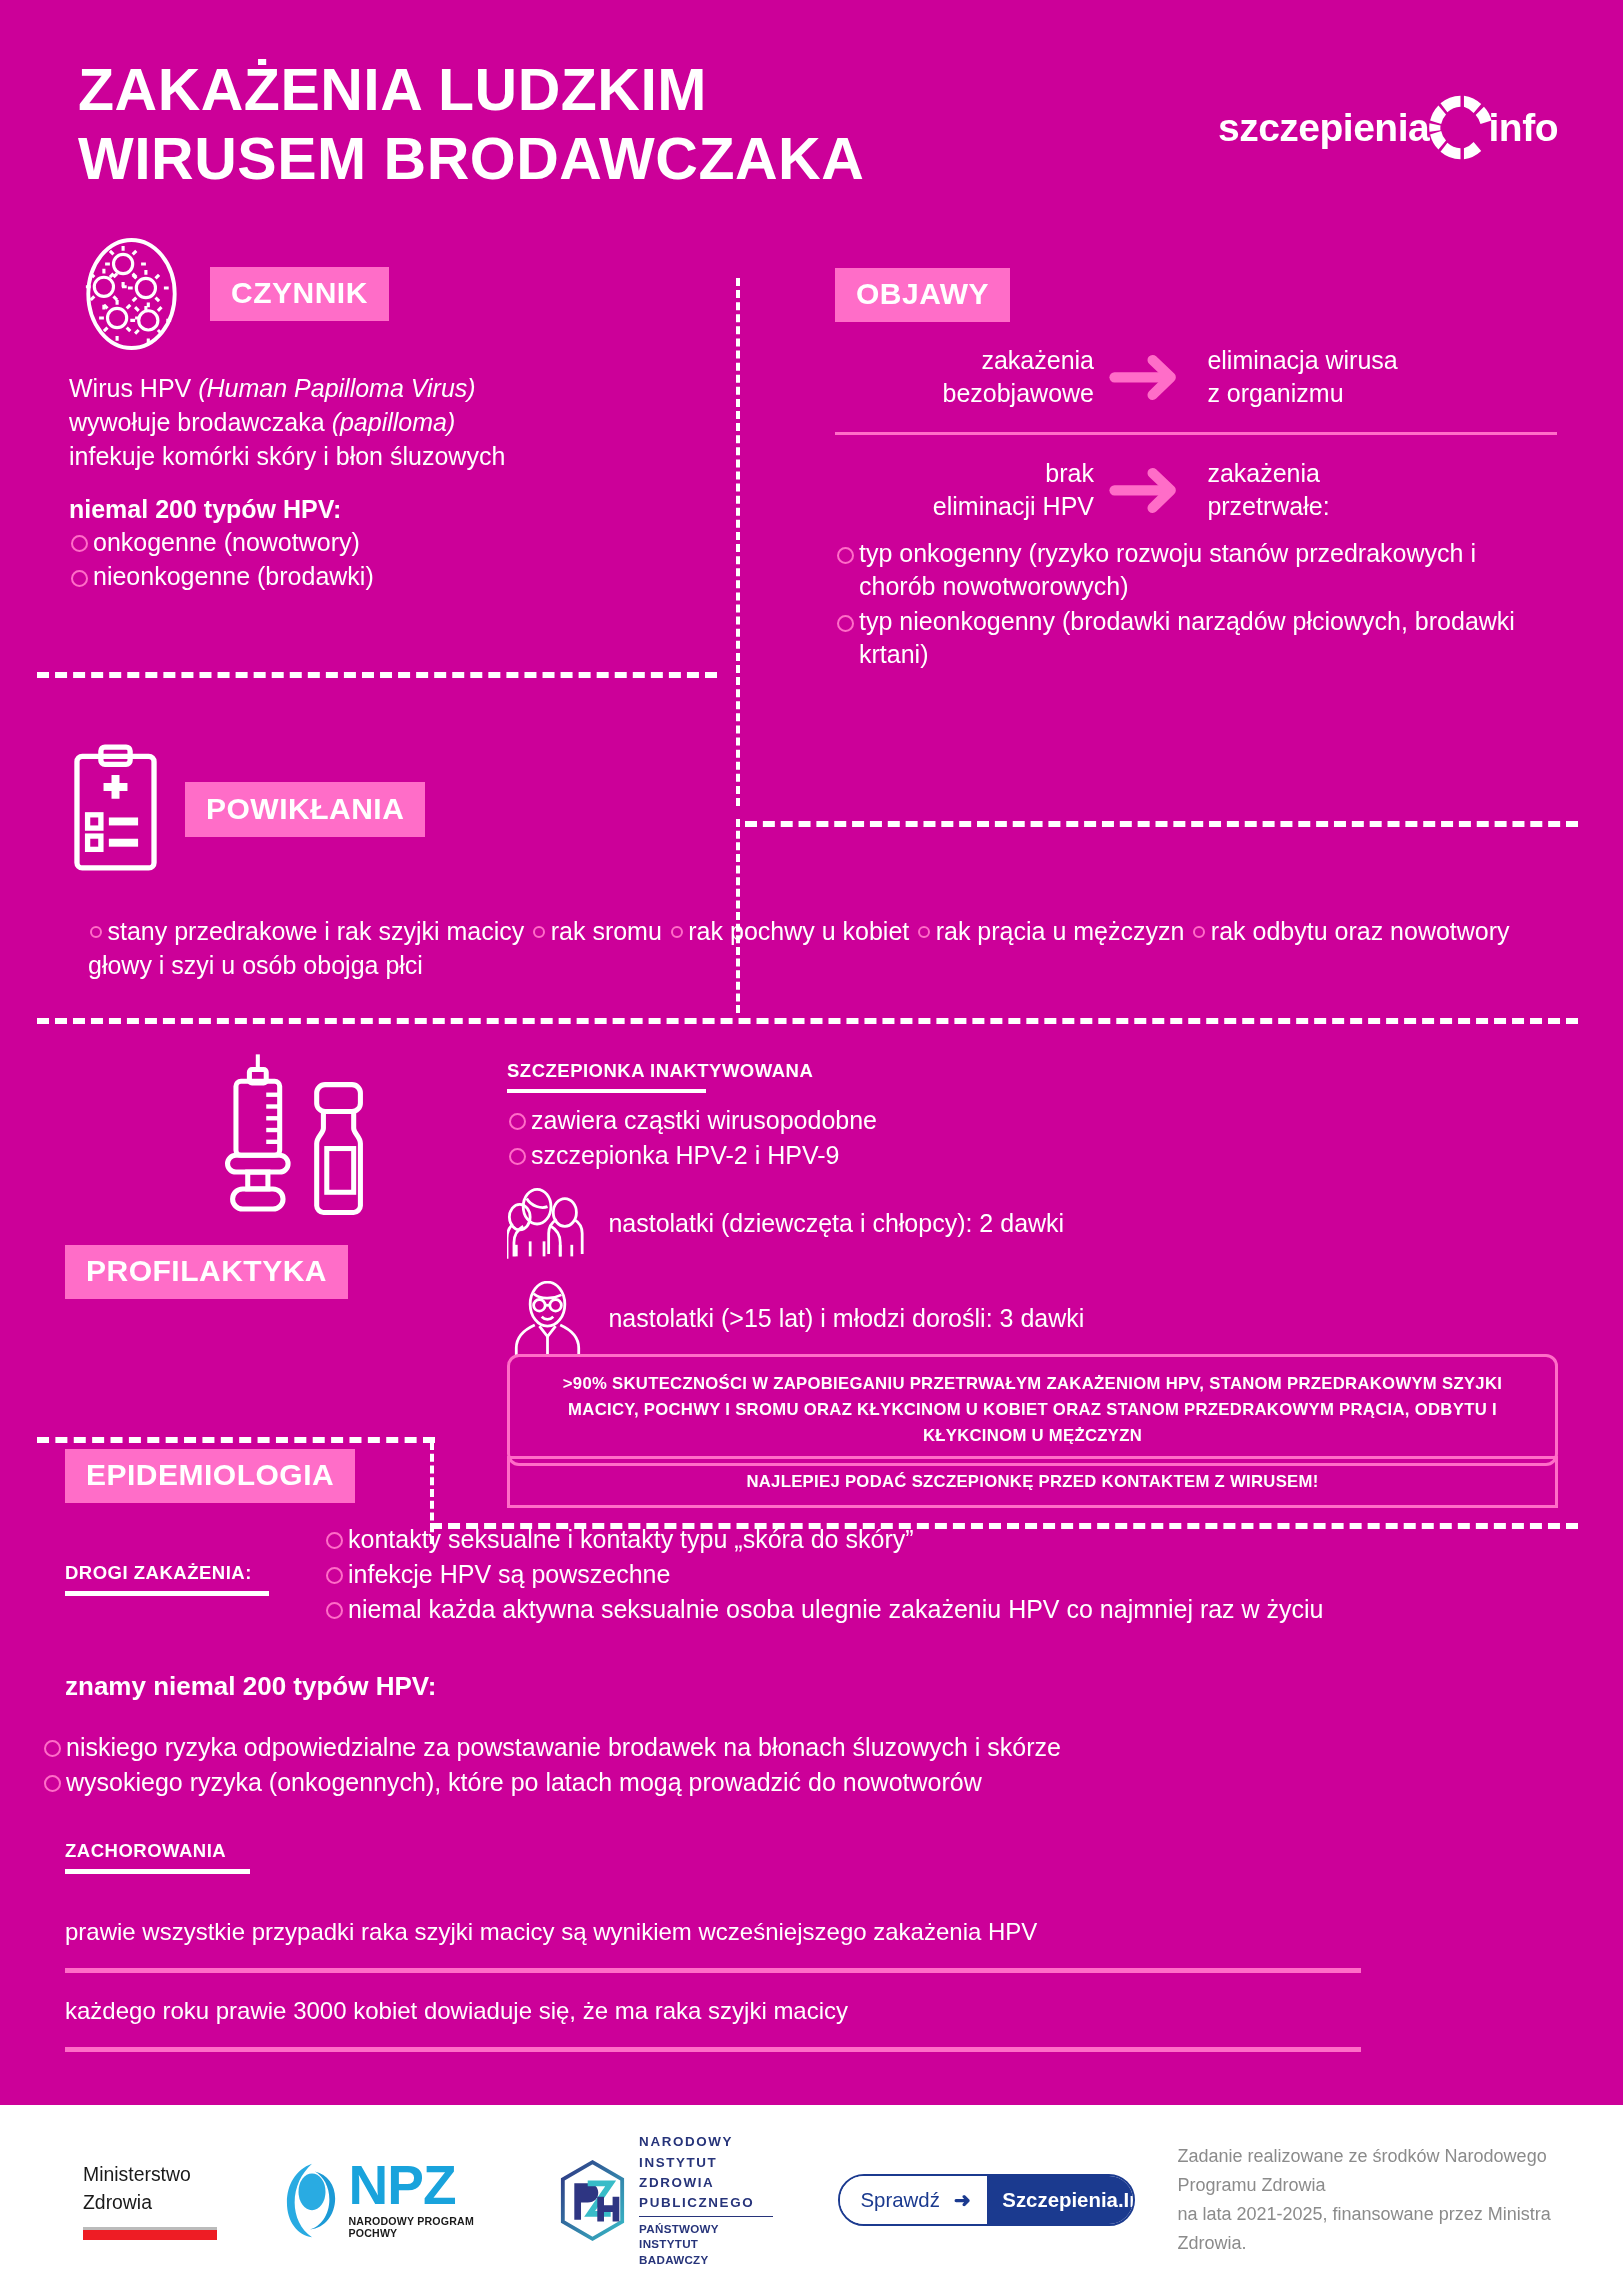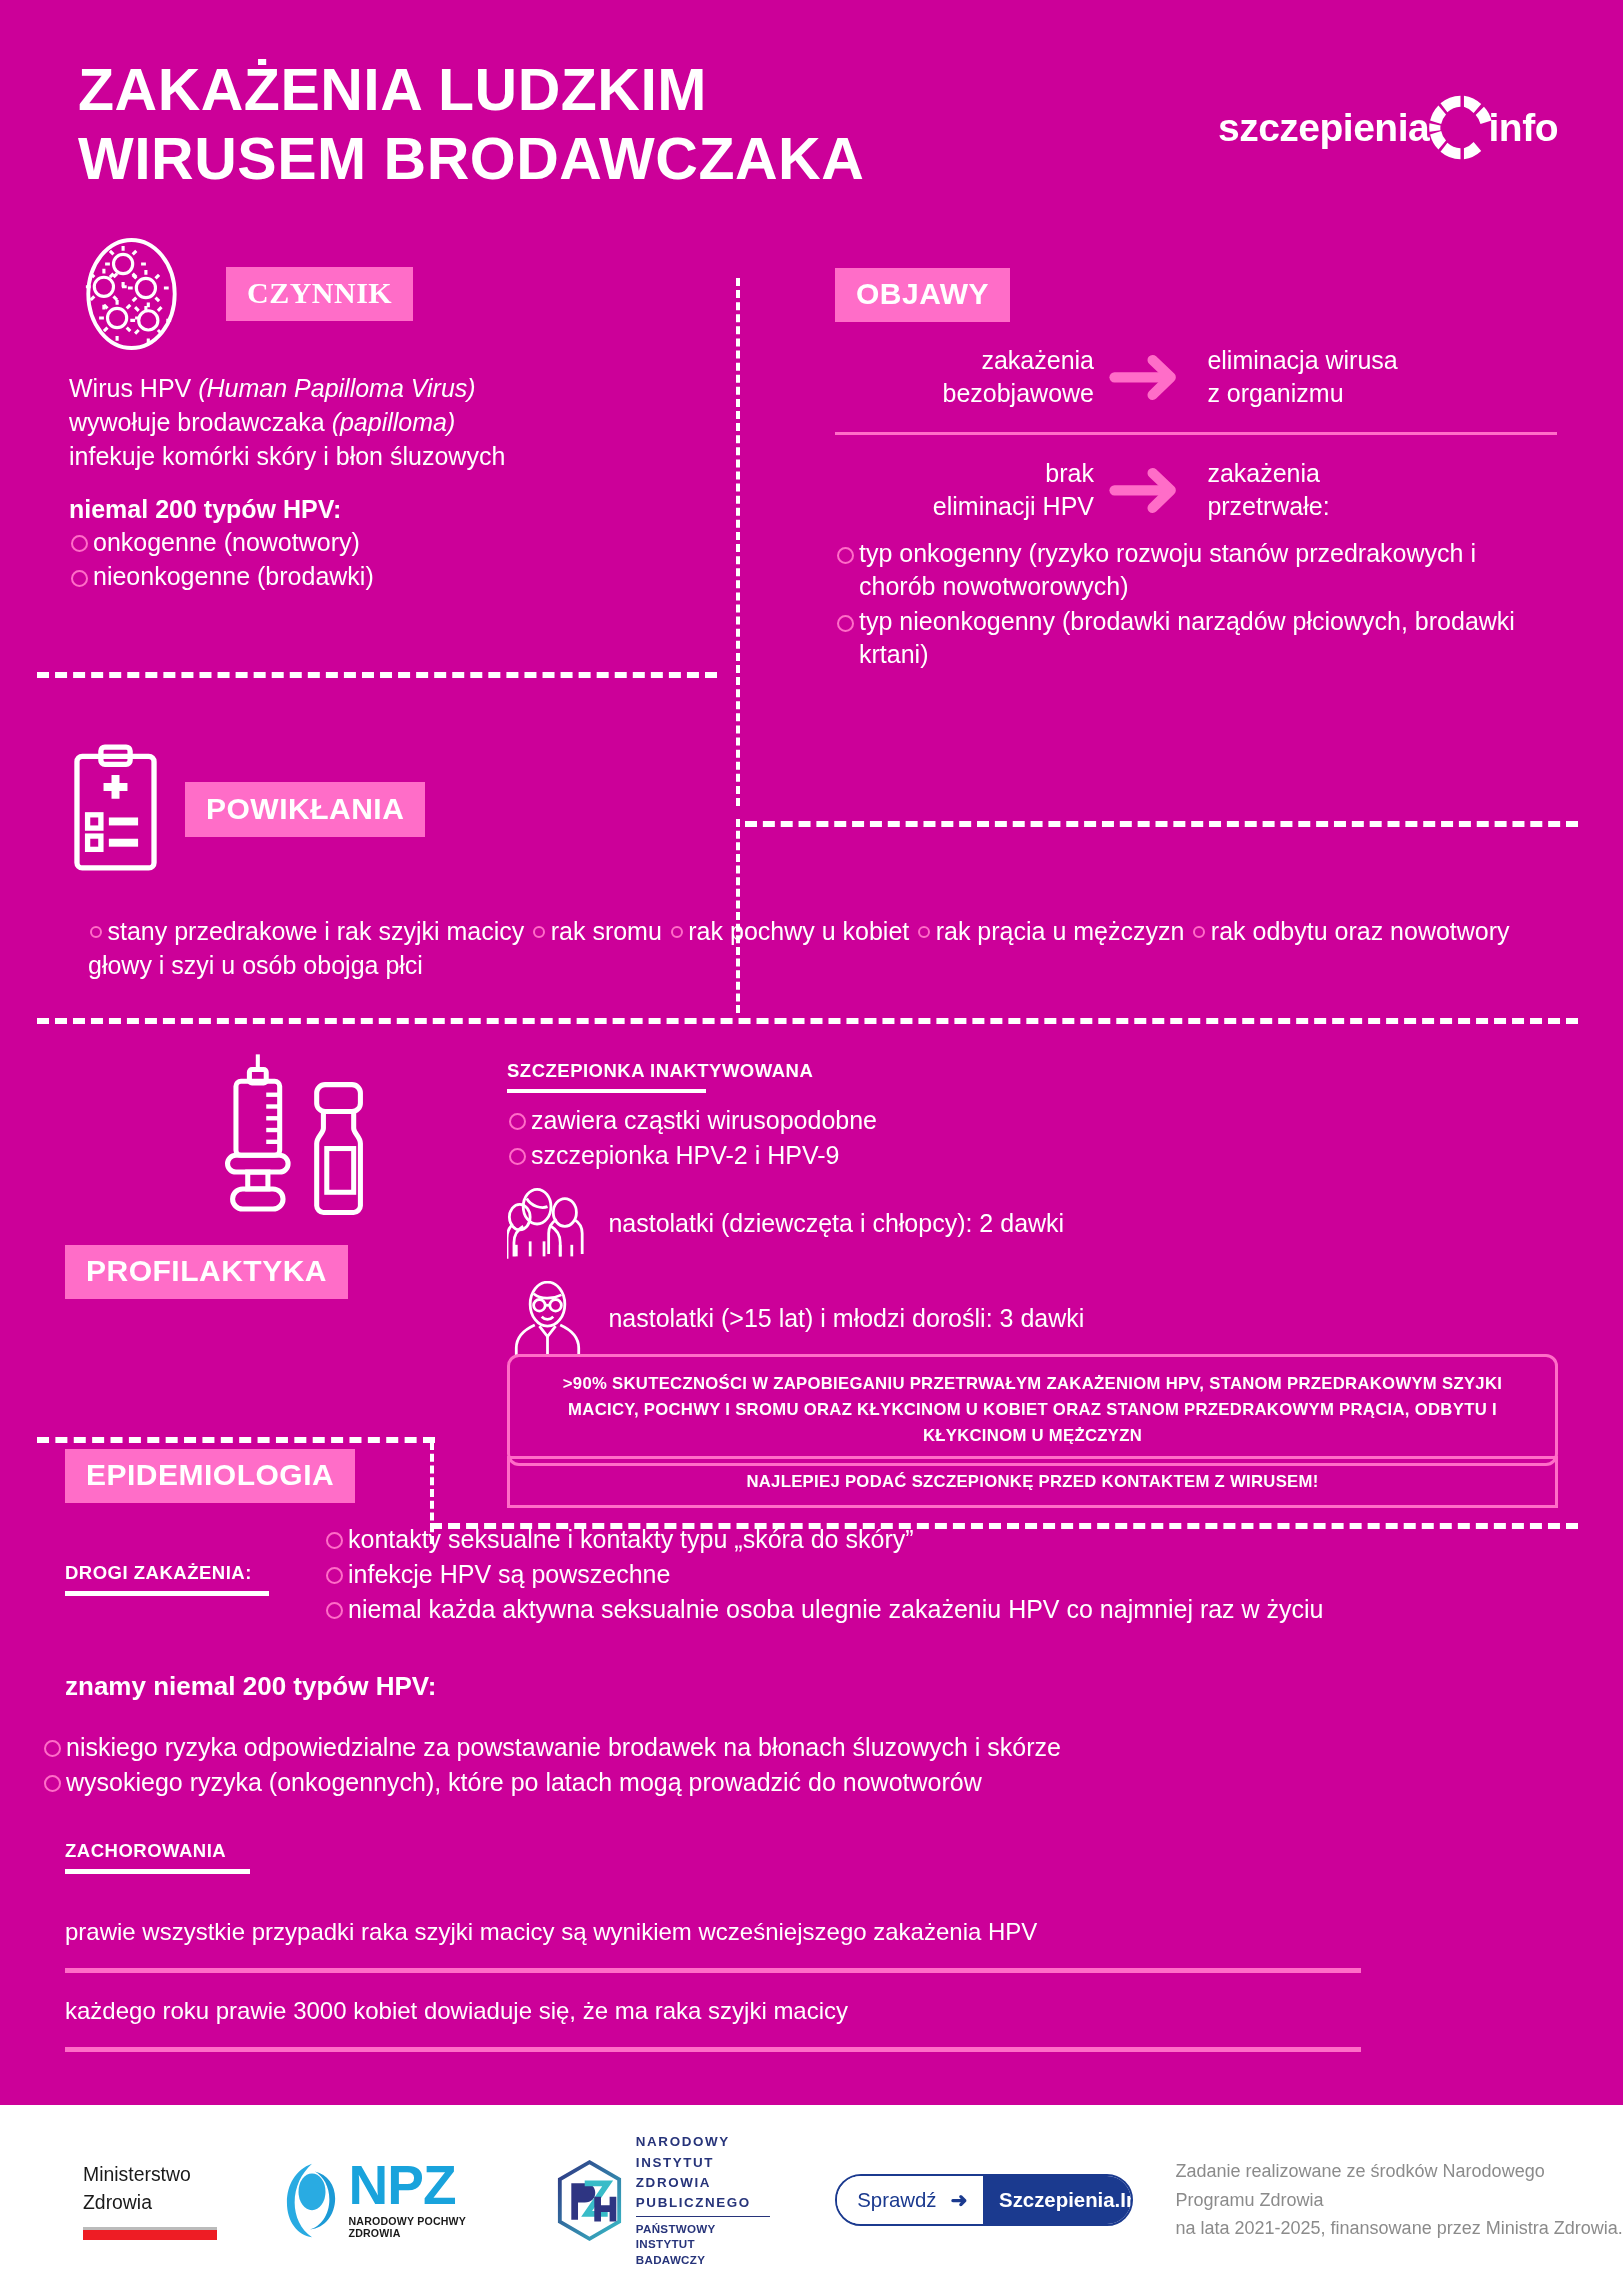--- a/index.html
+++ b/index.html
@@ -108,21 +108,21 @@
     border-top: 6.5px dashed #ffffff;
   }
   .vdash {
     position: absolute;
     width: 0;
     border-left: 4.6px dashed #ffffff;
   }
 
   
   .sec-czynnik { position: absolute; left: 69px; top: 234px; width: 657px; }
-  .czynnik-head { display: flex; align-items: center; gap: 32px; font-family: Liberation Serif, serif; }
+  .czynnik-head { display: flex; align-items: center; gap: 16px; }
   .virus-icon { width: 125px; height: 120px; flex: 0 0 auto; }
   .czynnik-body { margin-top: 16.7px; }
   .czynnik-types { margin-top: 20.4px; }
 
   
   .sec-objawy { position: absolute; left: 835px; top: 268px; width: 722px; }
   .flowrow { display: flex; align-items: center; margin-top: 22px; }
   .flow-left { text-align: right; font-size: 25px; line-height: 1.32; width: 259px; }
   .flow-arrow { width: 106px; display: flex; justify-content: center; }
   .flow-right { font-size: 25px; line-height: 1.32; flex: 1; padding-left: 7.4px; }
@@ -535,21 +535,21 @@
   <div class="foot-npz">
     <span class="npz-mark">
       <svg viewBox="0 0 60 84" width="60" height="81">
         <path d="M30 4C13 10 4 26 4 44c0 20 11 34 26 36-12-8-18-22-18-36 0-16 7-30 18-40z" fill="#29ABE2"></path>
         <path d="M33 12c9 5 15 16 15 29 0 16-9 28-20 31 15-1 26-15 26-32 0-14-8-25-21-28z" fill="#1C9AD6"></path>
         <ellipse cx="30" cy="33" rx="14" ry="19" fill="#29ABE2"></ellipse>
       </svg>
     </span>
     <div class="npz-text">
       <div class="npz-big">NPZ</div>
-      <div class="npz-sub">NARODOWY POCHWY ZDROWIA</div>
+      <div class="npz-sub">NARODOWY PROGRAM POCHWY</div>
     </div>
   </div>
 
   <div class="foot-pzh">
     <span class="pzh-mark">
       <svg viewBox="0 0 70 84" width="67" height="81">
         <defs>
           <linearGradient id="pzhg" x1="0" y1="0" x2="1" y2="1">
             <stop offset="0%" stop-color="#2E3582"></stop>
             <stop offset="100%" stop-color="#38BCC8"></stop>

